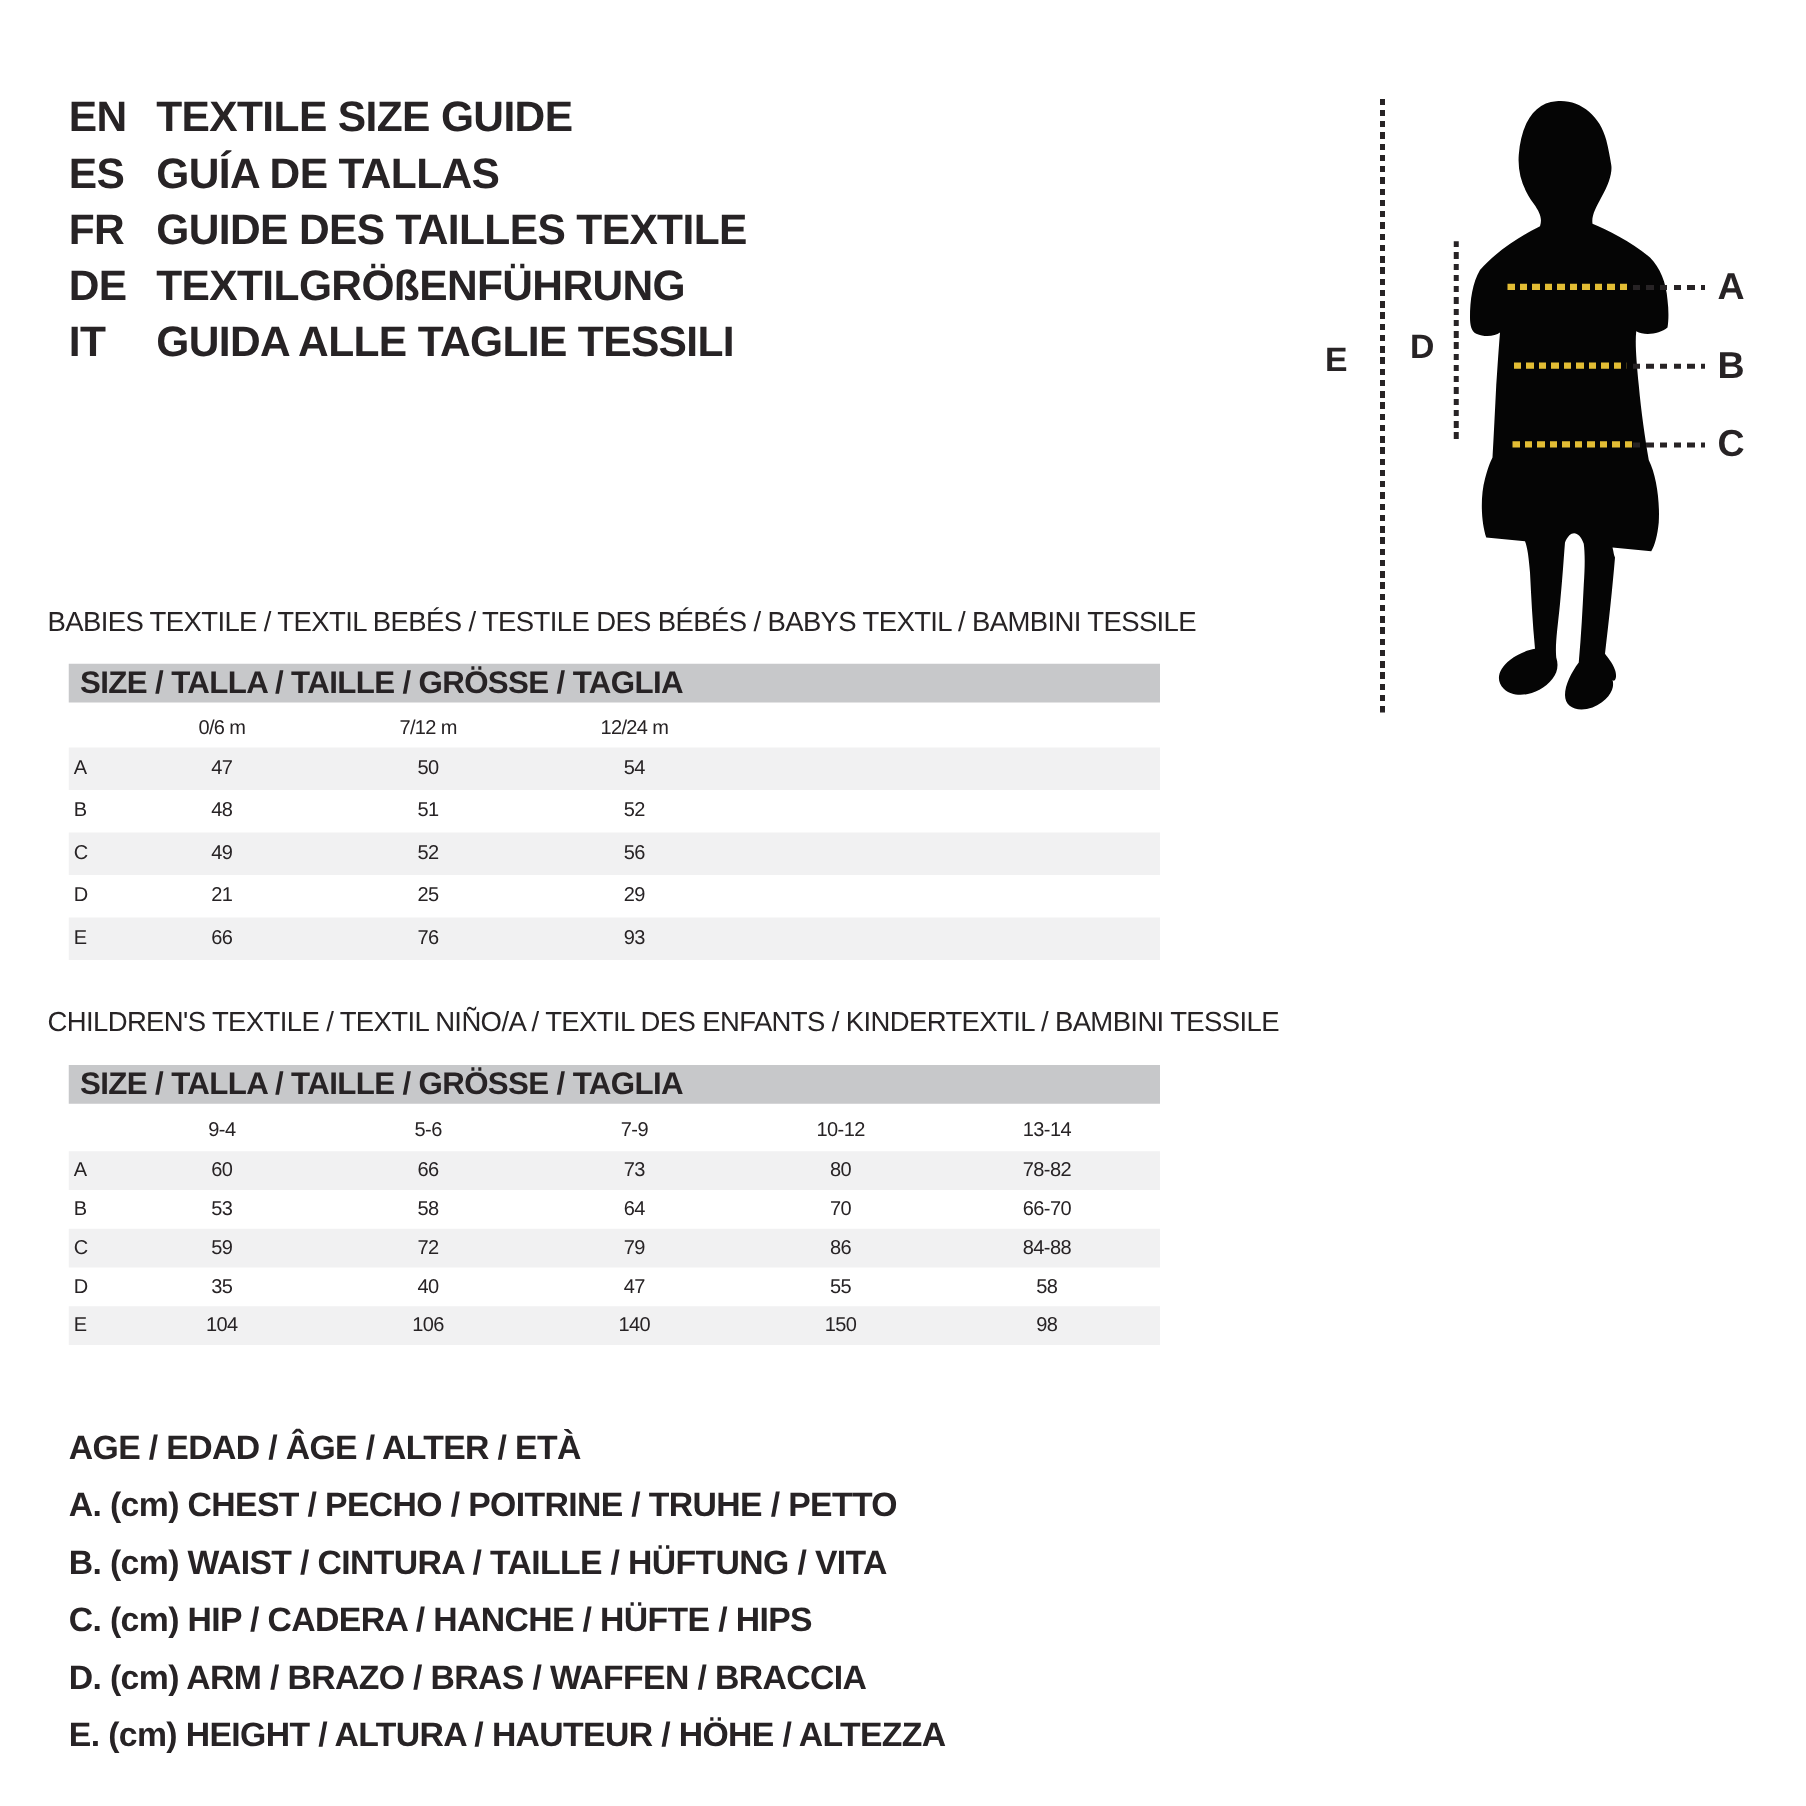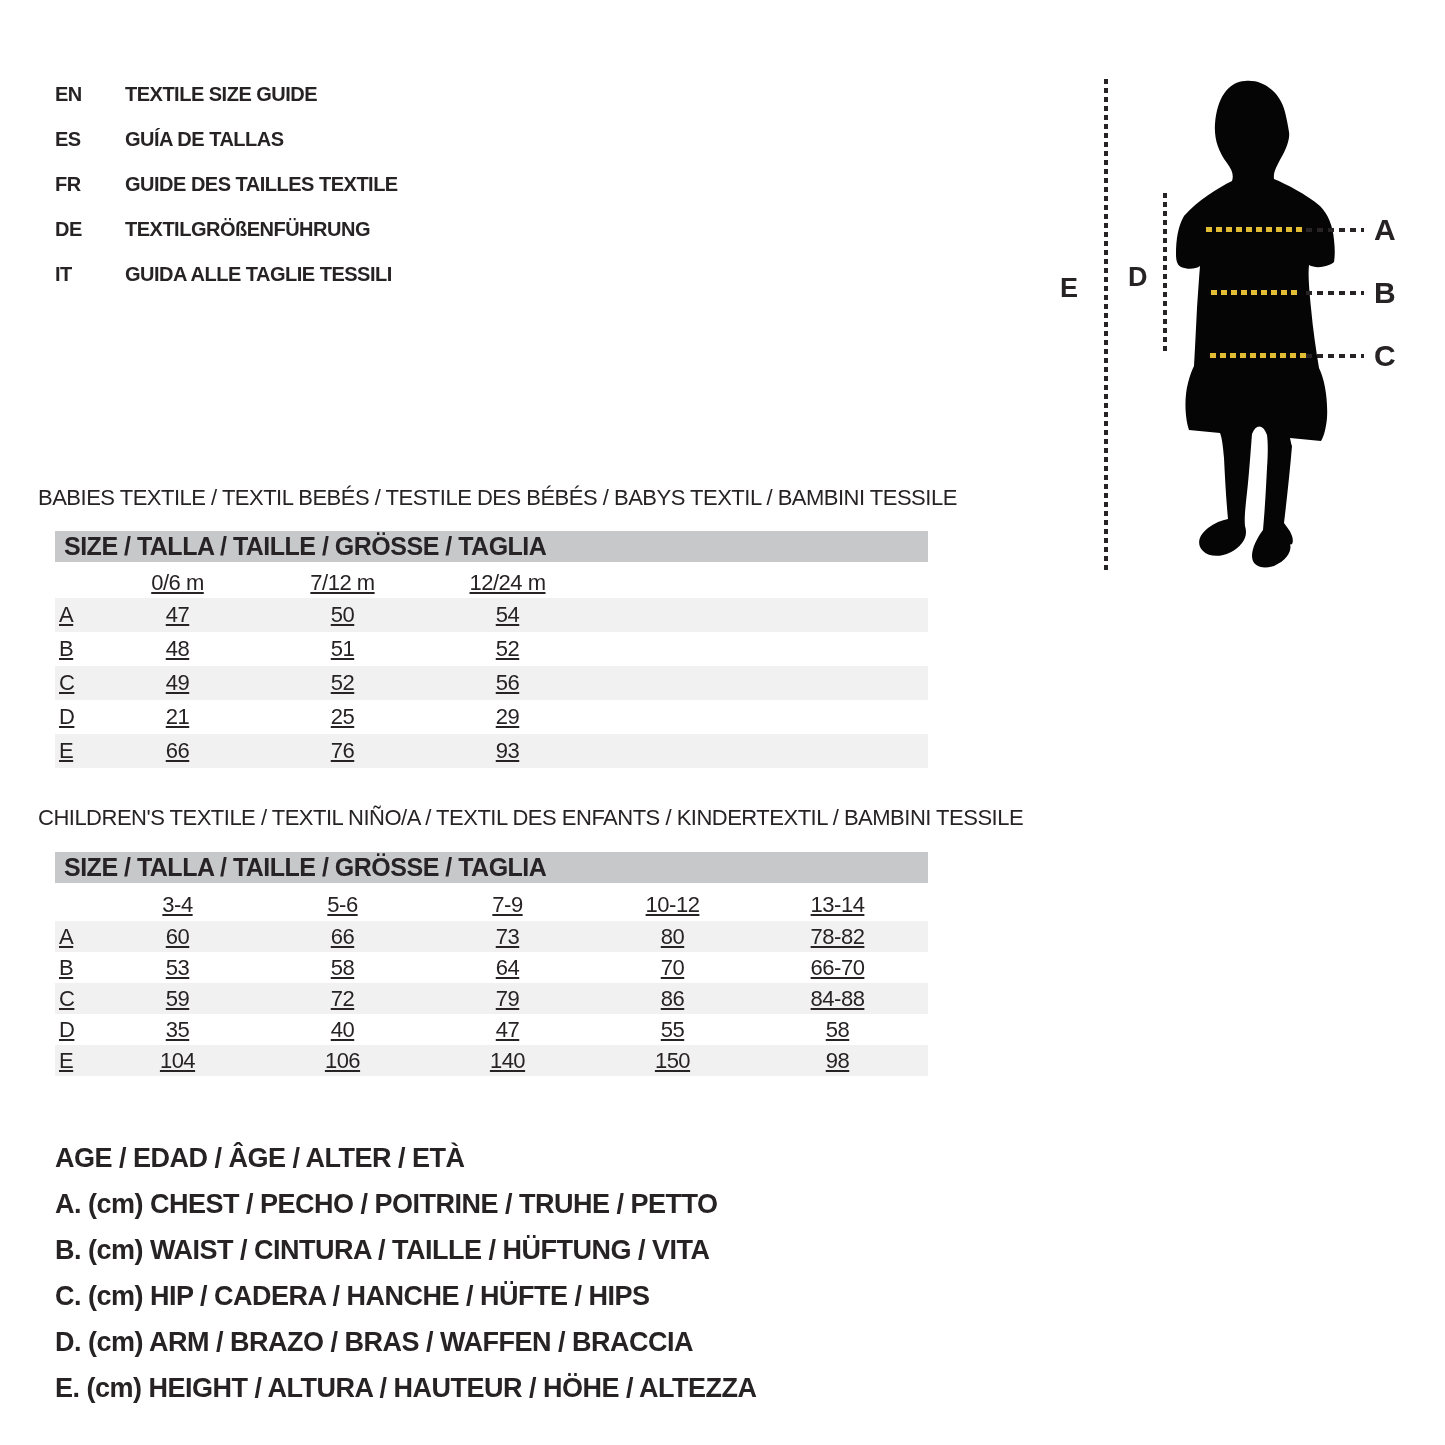--- a/index.html
+++ b/index.html
@@ -4,34 +4,34 @@
 <style>
   html,body{margin:0;padding:0;background:#ffffff;}
   .canvas{
     position:relative;width:1445px;height:1445px;background:#ffffff;
     font-family:"Liberation Sans", sans-serif;color:#272325;overflow:hidden;
     letter-spacing:-0.5px;
   }
   .abs{position:absolute;white-space:nowrap;}
 
   
-  .lang-row{left:55px;font-size:20px;font-weight:700;line-height:36px;}
+  .lang-row{left:55px;font-size:34px;font-weight:700;line-height:36px;}
   .lang-code{display:inline-block;width:70px;}
 
   
   .section-title{left:38px;font-size:22px;font-weight:400;line-height:32px;}
 
   
   .size-bar{
     left:55px;width:873px;height:31px;background:#c7c8ca;
     font-size:25px;font-weight:700;line-height:31px;padding-left:9px;box-sizing:border-box;
   }
 
   
-  .t-row{left:55px;width:873px;display:flex;font-size:22px;text-decoration:underline;}
+  .t-row{left:55px;width:873px;display:flex;font-size:16px;}
   .t-label{width:40px;padding-left:4px;box-sizing:border-box;text-align:left;}
   .t-cell{width:165px;text-align:center;}
   .stripe{background:#f1f1f2;}
   .rh34{height:34px;line-height:34px;}
   .rh31{height:31px;line-height:31px;}
   .rh30{height:30px;line-height:30px;}
 
   
   .legend-line{left:55px;font-size:27px;font-weight:700;line-height:32px;text-align:center;}
 
@@ -167,21 +167,21 @@
     <span class="t-cell">66</span>
     <span class="t-cell">76</span>
     <span class="t-cell">93</span>
   </div>
 
   <div class="abs section-title" style="top:802px;text-align:center;">CHILDREN'S TEXTILE / TEXTIL NIÑO/A / TEXTIL DES ENFANTS / KINDERTEXTIL / BAMBINI TESSILE</div>
   <div class="abs size-bar" style="top:852px;">SIZE / TALLA / TAILLE / GRÖSSE / TAGLIA</div>
 
   <div class="abs t-row rh30" style="top:890px;">
     <span class="t-label"></span>
-    <span class="t-cell">3-4</span>
+    <span class="t-cell">9-4</span>
     <span class="t-cell">5-6</span>
     <span class="t-cell">7-9</span>
     <span class="t-cell">10-12</span>
     <span class="t-cell">13-14</span>
   </div>
 
   <div class="abs t-row rh31 stripe" style="top:921px;">
     <span class="t-label">A</span>
     <span class="t-cell">60</span>
     <span class="t-cell">66</span>

